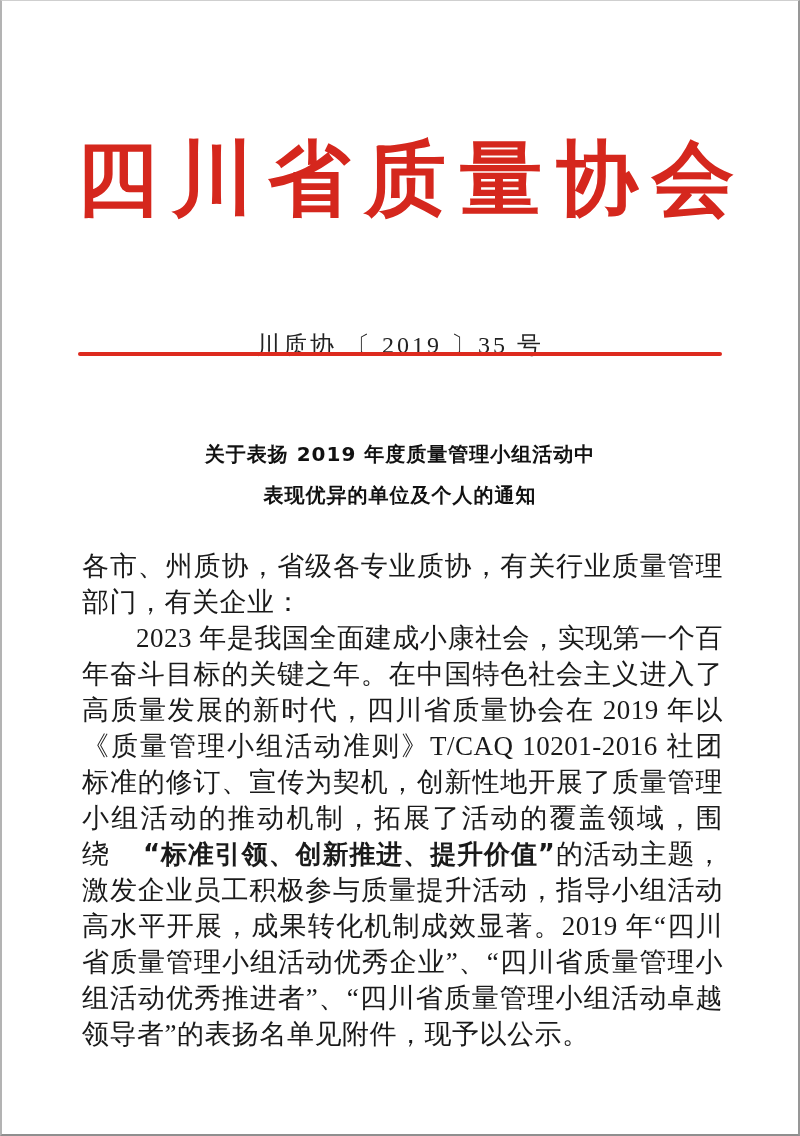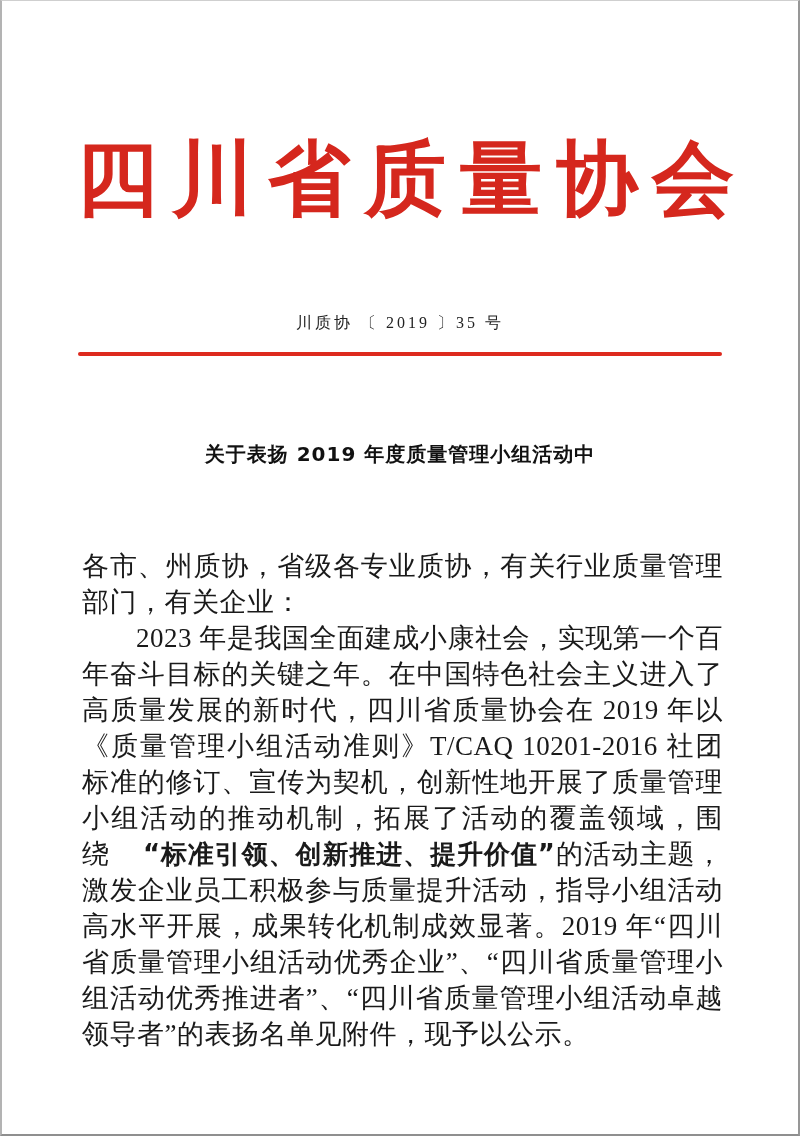--- a/index.html
+++ b/index.html
@@ -31,25 +31,25 @@
     font-weight: 700;
     font-size: 82px;
     line-height: 1.2;
     letter-spacing: 14px;
     padding-left: 8px;
     box-sizing: border-box;
     white-space: nowrap;
   }
   .doc-number {
     position: absolute;
-    top: 312px;
+    top: 328px;
     left: 0;
     width: 100%;
     text-align: center;
-    font-size: 16px;
+    font-size: 24px;
     letter-spacing: 3px;
     color: #222222;
     white-space: nowrap;
   }
   .red-line {
     position: absolute;
     top: 351px;
     left: 76px;
     width: 644px;
     height: 4px;
@@ -97,20 +97,21 @@
 <div class="page">
 
   <div class="letterhead" style="color: rgb(213, 39, 29);">四川省质量协会</div>
 
   <div class="doc-number">川质协 〔 2019 〕35 号</div>
 
   <div class="red-line" style="background: rgb(221, 42, 30);"></div>
 
   <div class="notice-title">
     <div>关于表扬 2019 年度质量管理小组活动中</div>
+    <div>表现优异的单位及个人的通知</div>
   </div>
 
   <div class="body-text">
     <p class="salutation">各市、州质协，省级各专业质协，有关行业质量管理部门，有关企业：</p>
     <p class="main-paragraph"><span>2023 年是我国全面建成小康社会，实现第一个百年奋斗目标的关键之年。在中国特色社会主义进入了高质量发展的新时代，四川省质量协会在 2019 年以《质量管理小组活动准则》T/CAQ 10201-2016 社团标准的修订、宣传为契机，创新性地开展了质量管理小组活动的推动机制，拓展了活动的覆盖领域，围绕</span><span class="theme-bold">“标准引领、创新推进、提升价值”</span><span>的活动主题，激发企业员工积极参与质量提升活动，指导小组活动高水平开展，成果转化机制成效显著。2019 年“四川省质量管理小组活动优秀企业”、“四川省质量管理小组活动优秀推进者”、“四川省质量管理小组活动卓越领导者”的表扬名单见附件，现予以公示。</span></p>
 
   </div>
 
 </div>
 

